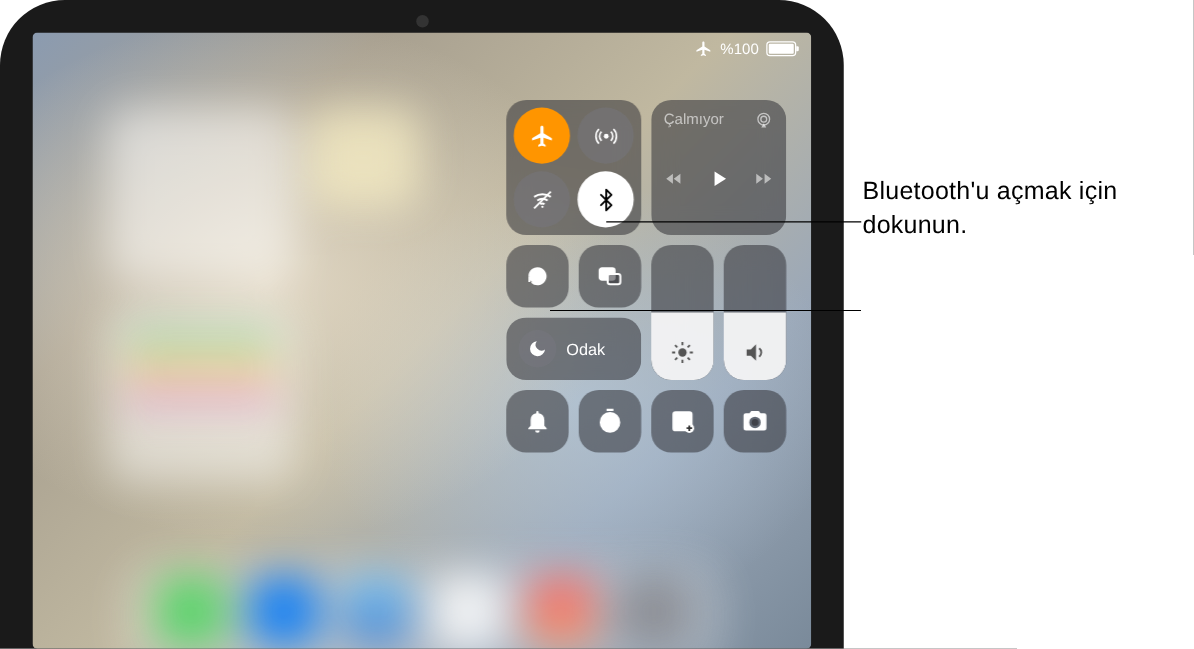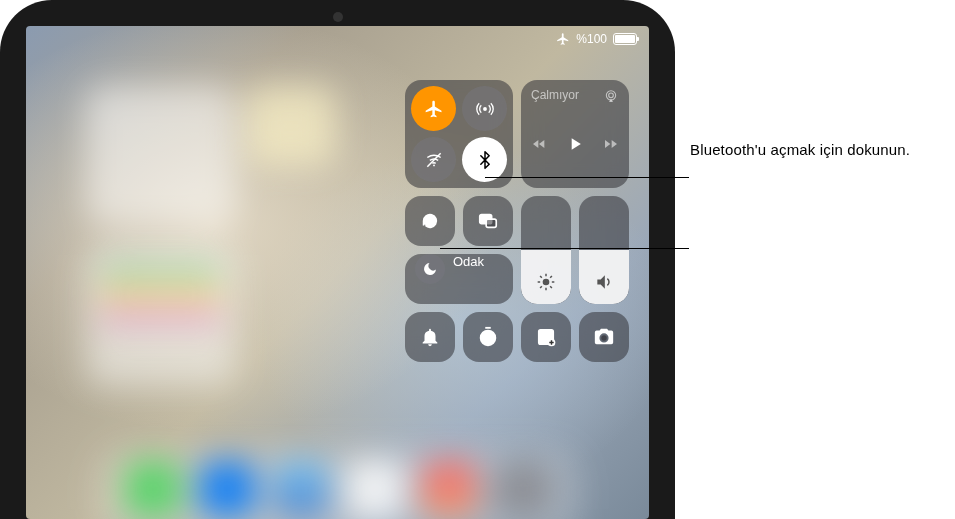--- a/index.html
+++ b/index.html
@@ -163,21 +163,21 @@
     grid-column: span 1;
     display: flex;
     align-items: center;
     justify-content: center;
     cursor: pointer;
   }
   .tile svg { width: 22px; height: 22px; fill: #fff; }
   .focus {
     grid-column: 1 / span 2;
     display: flex;
-    align-items: flex-start;
+    align-items: center;
     gap: 8px;
     padding: 0 10px;
     color: #fff;
     font-size: 13px;
     cursor: pointer;
   }
   .focus-icon {
     width: 30px; height: 30px;
     border-radius: 50%;
     background: rgba(120,120,128,0.5);
@@ -206,21 +206,21 @@
     left: 50%; bottom: 12px;
     transform: translateX(-50%);
     width: 20px; height: 20px;
   }
   .annotations {
     position: absolute;
     left: 690px;
     top: 0;
     width: 260px;
     height: 519px;
-    font-size: 15px;
+    font-size: 20px;
     line-height: 1.35;
     color: #000;
     letter-spacing: 0.01em;
   }
   .annotation { position: absolute; }
   .ann-bt { top: 140px; }
   .ann-wifi { top: 225px; }
   .callout-line {
     position: absolute;
     height: 1px;

